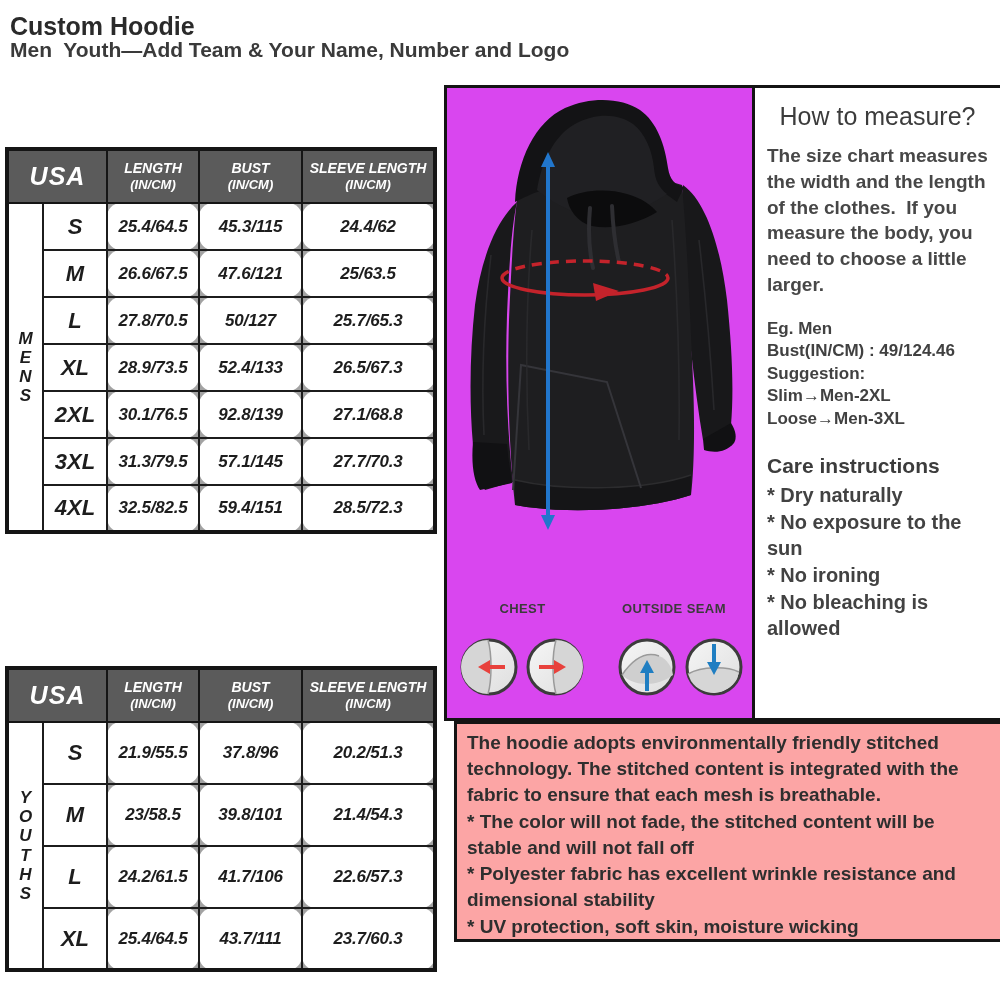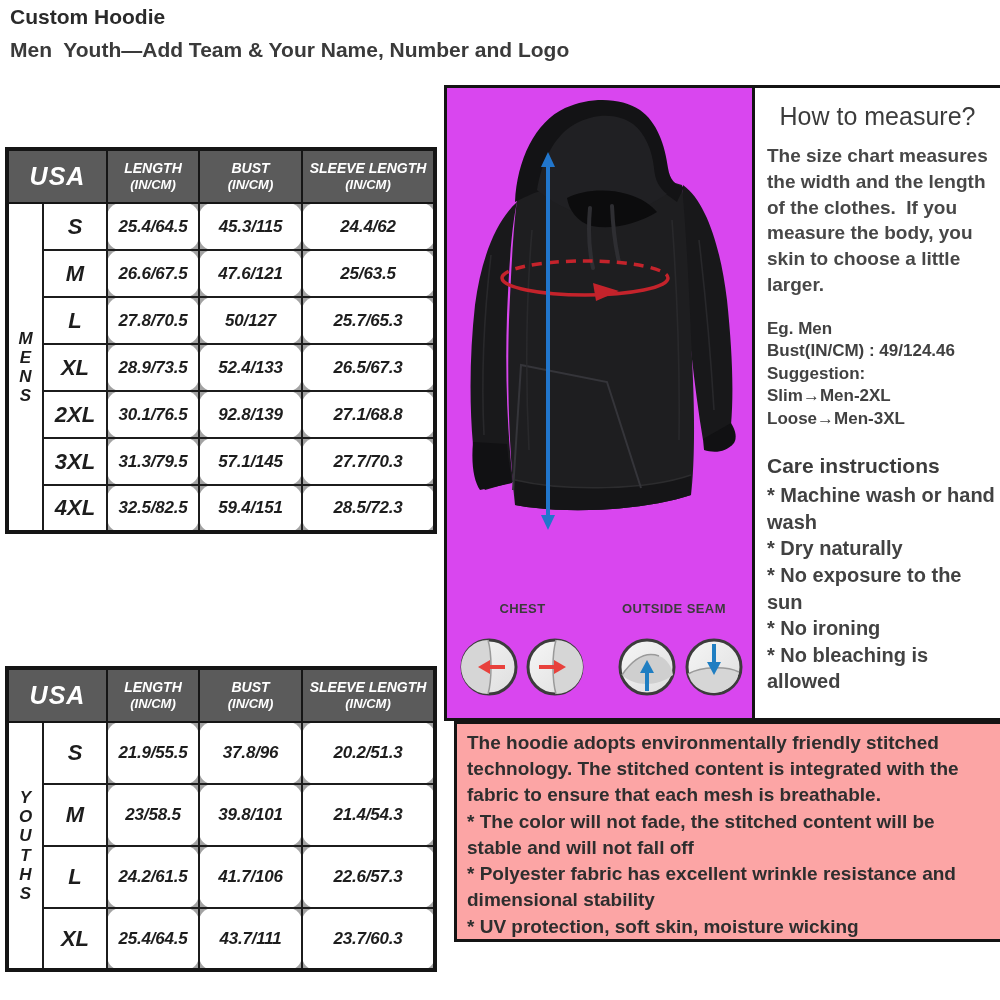--- a/index.html
+++ b/index.html
@@ -2,21 +2,21 @@
 <html><head>
 <meta charset="utf-8">
 <style>
   * { margin:0; padding:0; box-sizing:border-box; }
   html,body { background:#fff; }
   .page {
     position:relative; width:1000px; height:1000px; background:#ffffff;
     font-family:"Liberation Sans", sans-serif; color:#2f2f2f; overflow:hidden;
   }
   
-  .page-title { position:absolute; left:10px; top:5px; font-size:21px; font-weight:bold; color:#2a2a2a; }
+  .page-title { position:absolute; left:10px; top:12px; font-size:25px; font-weight:bold; color:#2a2a2a; }
   .page-subtitle { position:absolute; left:10px; top:38px; font-size:21px; font-weight:bold; color:#3a3a3a; white-space:pre-wrap; }
 
   
   table.size-table { position:absolute; left:5px; width:428px; border-collapse:collapse; table-layout:fixed; background:#a3a3a3; border:4px solid #151515;font-style:italic; }
   table.size-table th { background:#5b5b5b; color:#fff; border:2px solid #151515; vertical-align:middle; text-align:center; padding:2px 0; height:54px; }
   th.th-usa { font-size:25px; font-weight:bold; letter-spacing:1px; }
   .th-main { font-size:14px; font-weight:bold; line-height:1.2; }
   .th-unit { font-size:13px; font-weight:bold; line-height:1.2;text-align:center; }
   table.size-table td { border:2px solid #1c1c1c; text-align:center; vertical-align:middle; font-weight:bold; color:#1d1d1d; background:#fff; }
   td.group-cell { white-space:pre-line; font-size:17px; line-height:1.12; padding:0; }
@@ -272,31 +272,30 @@
           <path d="M241,53 C255,45 280,45 292,51" fill="none" stroke="#9a9a9a" stroke-width="1.5"></path>
           <line x1="267" y1="23" x2="267" y2="43" stroke="#1f7ec2" stroke-width="4"></line>
           <polygon points="267,54 260,41 274,41" fill="#1f7ec2"></polygon>
         </g>
       </svg>
     </div>
   </div>
 
   <div class="measure-panel">
     <div class="htm-heading">How to measure?</div>
-    <div class="htm-body">The size chart measures the width and the length of the clothes.  If you measure the body, you skin to choose a little larger.</div>
+    <div class="htm-body">The size chart measures the width and the length of the clothes.  If you measure the body, you need to choose a little larger.</div>
     <div class="htm-example">
         <div>Eg. Men</div>
         <div>Bust(IN/CM) : 49/124.46</div>
         <div>Suggestion:</div>
         <div>Slim→Men-2XL</div>
         <div>Loose→Men-3XL</div>
       </div>
     <div class="care-heading">Care instructions</div>
     <div class="care-list">
-        <div>* Machine wash or hand wash</div>
         <div>* Dry naturally</div>
         <div>* No exposure to the sun</div>
         <div>* No ironing</div>
         <div>* No bleaching is allowed</div>
       </div>
   </div>
 
   <div class="desc-box">
     <div class="desc-list">
         <div>The hoodie adopts environmentally friendly stitched technology. The stitched content is integrated with the fabric to ensure that each mesh is breathable.</div>

